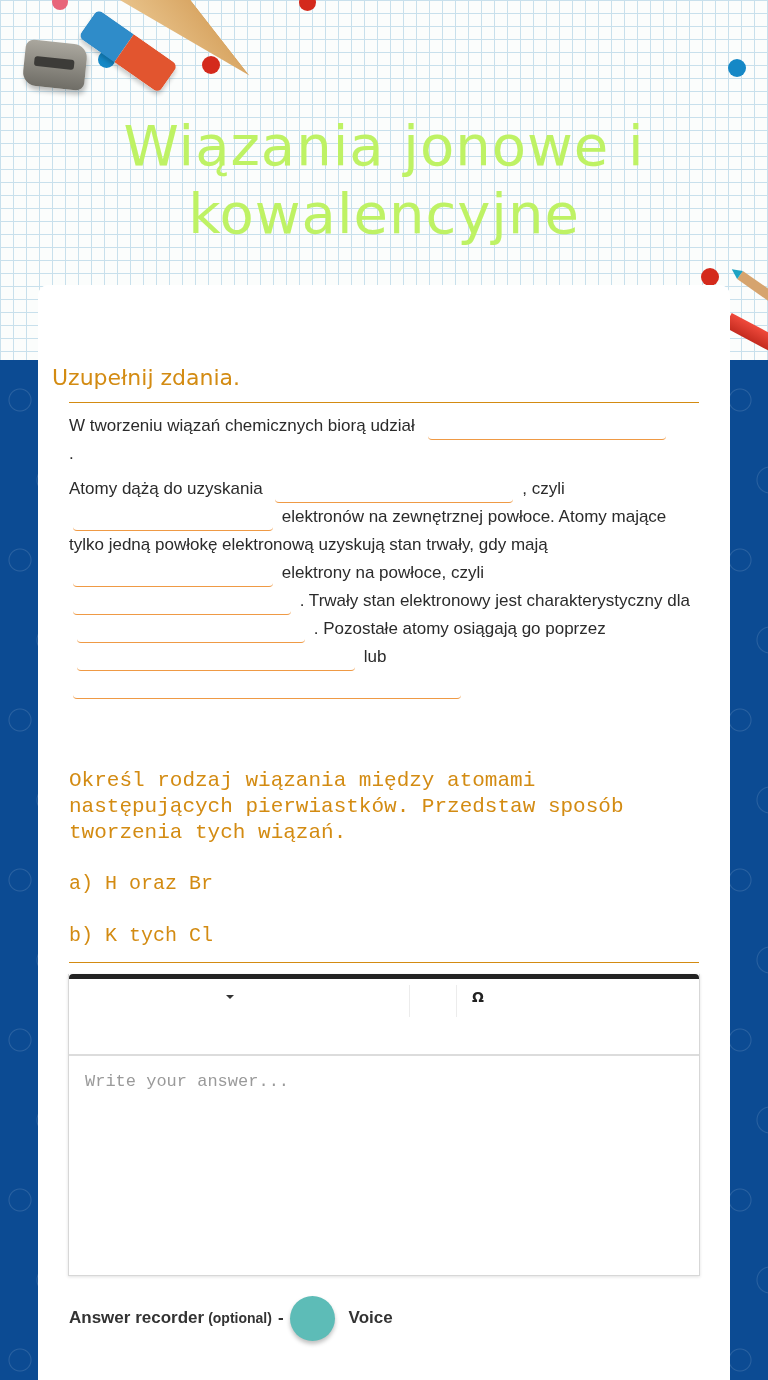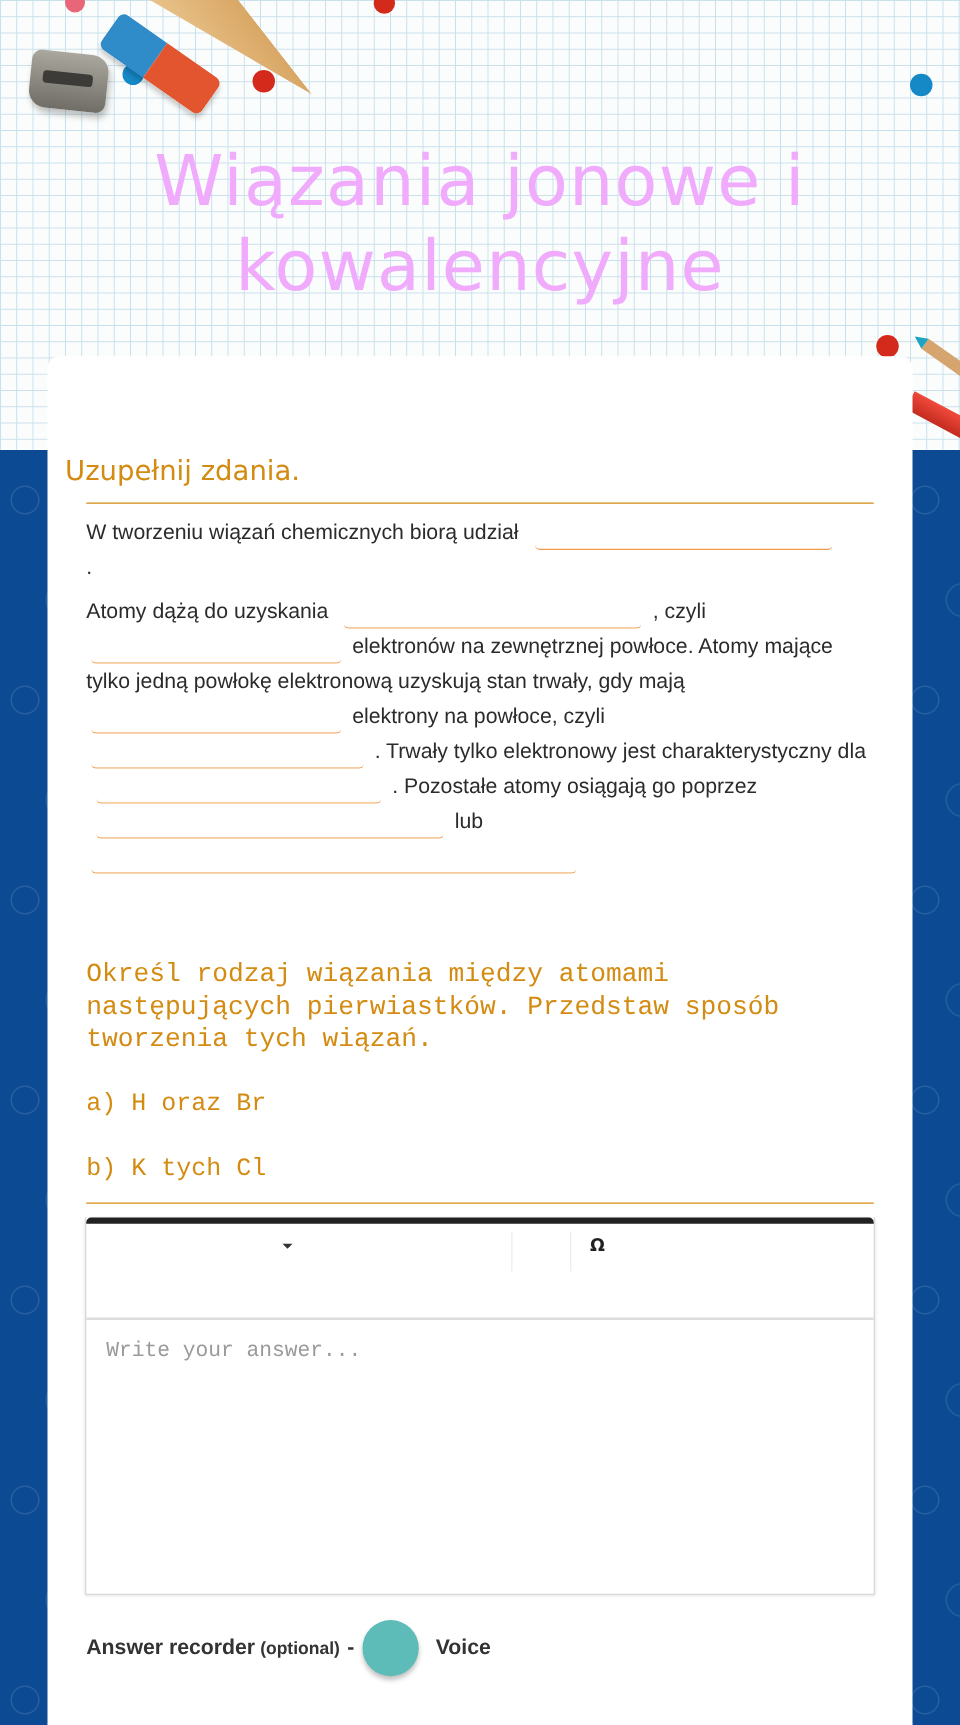--- a/index.html
+++ b/index.html
@@ -67,21 +67,21 @@
   }
   .marker {
     position: absolute; left: 728px; top: 312px; width: 60px; height: 16px;
     background: linear-gradient(180deg, #f04a3c, #c42b1f);
     transform: rotate(28deg); transform-origin: left center;
   }
 
   .title {
     position: absolute; left: 0; top: 112px; width: 768px;
     text-align: center;
-    color: #f0abfc;
+    color: #bef264;
     font-family: "DejaVu Sans", sans-serif;
     font-size: 56px; font-weight: normal; line-height: 68px;
     letter-spacing: 1px;
   }
 
   
   .card {
     position: absolute; left: 38px; top: 285px; width: 692px; height: 1100px;
     background: #ffffff; border-radius: 10px 10px 0 0;
   }
@@ -182,21 +182,21 @@
 
   <div class="para" style="top:190px;">
     <span>Atomy dążą do uzyskania</span>
     <span class="blank" style="width: 238px; margin-left: 8px;" contenteditable="true"></span>
     <span>, czyli</span>
     <span class="blank" style="width: 200px;" contenteditable="true"></span>
     <span>elektronów na zewnętrznej powłoce. Atomy mające tylko jedną powłokę elektronową uzyskują stan trwały, gdy mają</span>
     <span class="blank" style="width: 200px;" contenteditable="true"></span>
     <span>elektrony na powłoce, czyli</span>
     <span class="blank" style="width: 218px;" contenteditable="true"></span>
-    <span>. Trwały tylko elektronowy jest charakterystyczny dla</span>
+    <span>. Trwały stan elektronowy jest charakterystyczny dla</span>
     <span class="blank" style="width: 228px; margin-left: 8px;" contenteditable="true"></span>
     <span>. Pozostałe atomy osiągają go poprzez</span>
     <span class="blank" style="width: 278px; margin-left: 8px;" contenteditable="true"></span>
     <span>lub</span><br>
     <span class="blank" style="width: 388px; margin-top: 6px;" contenteditable="true"></span>
   </div>
 
   <div class="q2">
     <span>Określ rodzaj wiązania między atomami następujących pierwiastków. Przedstaw sposób tworzenia tych wiązań.</span>
     <span class="opt">a) H oraz Br</span>

